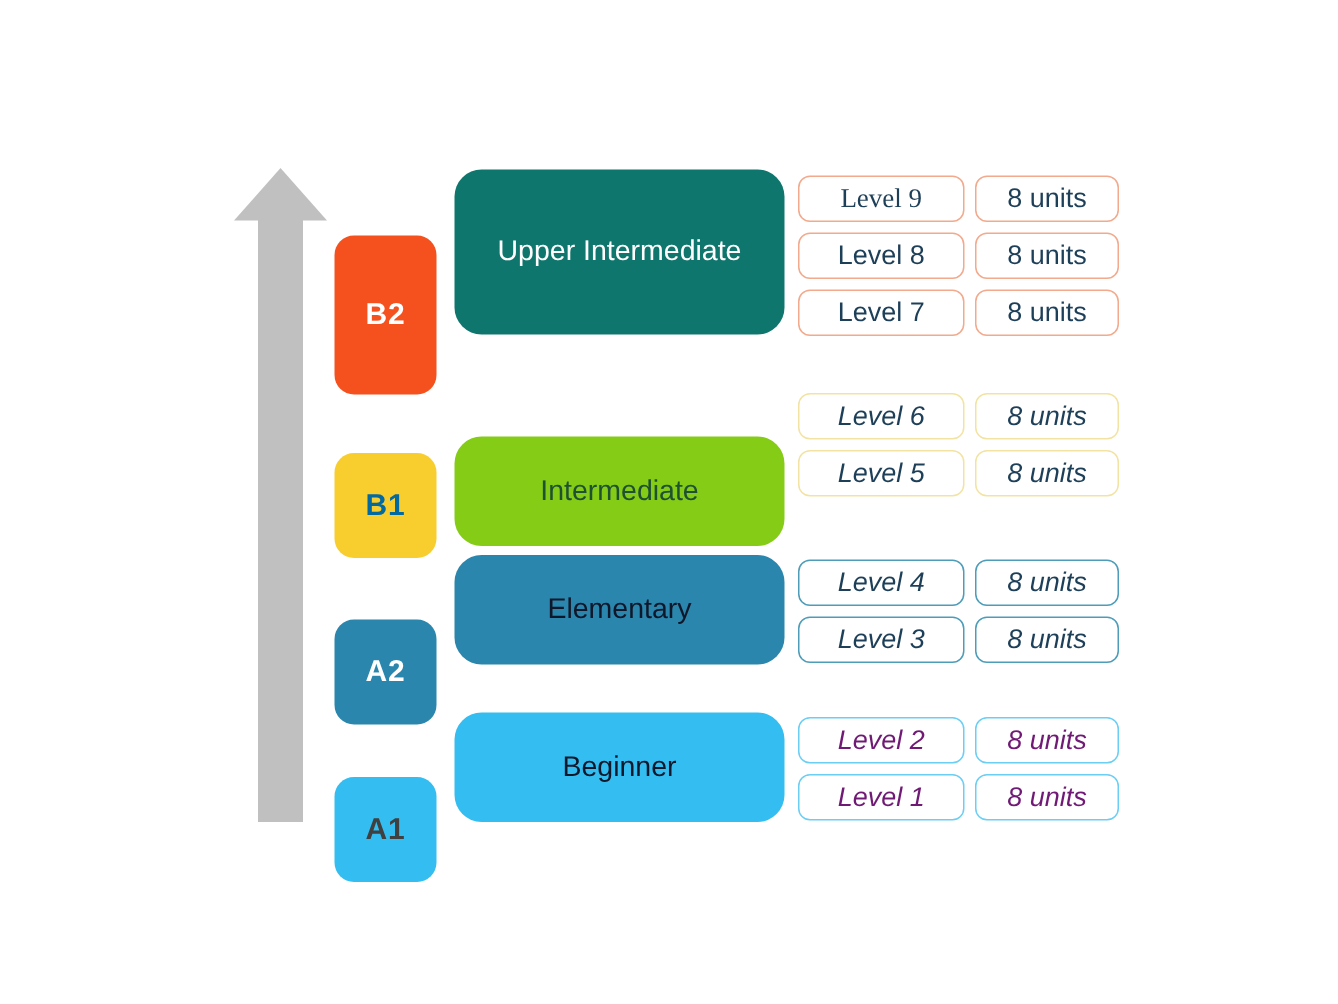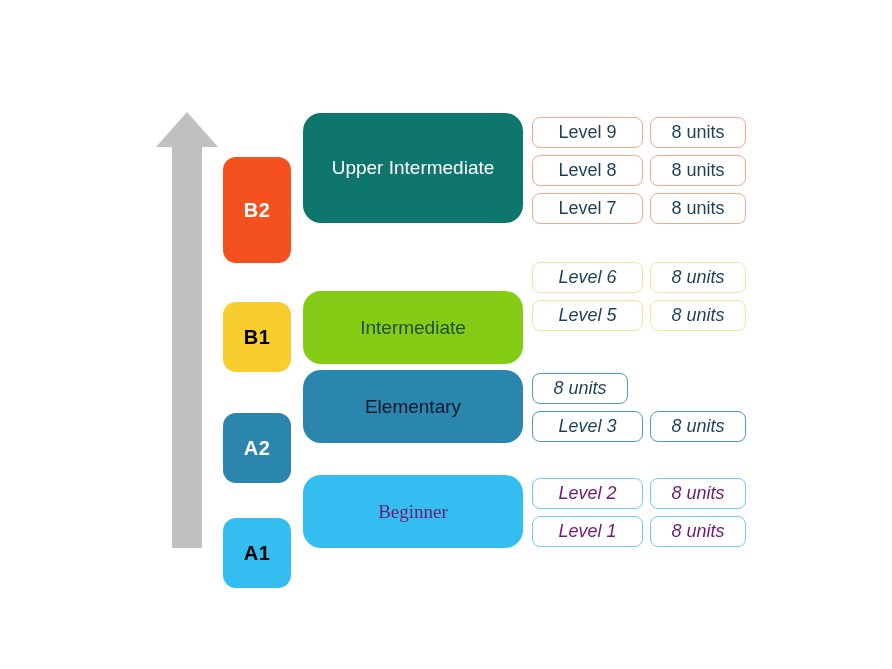--- a/index.html
+++ b/index.html
@@ -60,66 +60,67 @@
 <div class="canvas">
 
   <div class="arrow-head" style="border-bottom-color: rgb(192, 192, 192);"></div>
   <div class="arrow-shaft" style="background-color: rgb(192, 192, 192);"></div>
 
   <div class="section sec-0">
     <div class="code-box" style="background-color: rgb(244, 81, 30); color: rgb(255, 255, 255);">B2</div>
     <div class="name-box" style="background-color: #0f766e; color: rgb(255, 255, 255);">Upper Intermediate</div>
     <div class="levels" style="color: rgb(29, 63, 88);">
       <div class="level-row">
-        <div class="pill level" style="border-color: rgb(242, 169, 140);">Level 9</div>
+        <div class="pill level" style="border-color: rgb(242, 169, 140); font-family: Liberation Serif, serif;">Level 9</div>
         <div class="pill units" style="border-color: rgb(242, 169, 140);">8 units</div>
       </div>
       <div class="level-row">
         <div class="pill level" style="border-color: rgb(242, 169, 140);">Level 8</div>
         <div class="pill units" style="border-color: rgb(242, 169, 140);">8 units</div>
       </div>
       <div class="level-row">
         <div class="pill level" style="border-color: rgb(242, 169, 140);">Level 7</div>
         <div class="pill units" style="border-color: rgb(242, 169, 140);">8 units</div>
       </div>
     </div>
   </div>
 
   <div class="section sec-1">
-    <div class="code-box" style="background-color: rgb(248, 206, 46); color: #000000;">B1</div>
+    <div class="code-box" style="background-color: rgb(248, 206, 46); color: #0369a1;">B1</div>
     <div class="name-box" style="background-color: #84cc16; color: rgb(30, 81, 48); margin-top: 32px;">Intermediate</div>
     <div class="levels" style="color: rgb(29, 63, 88);">
       <div class="level-row">
         <div class="pill level" style="border-color: rgb(243, 227, 162);">Level 6</div>
         <div class="pill units" style="border-color: rgb(243, 227, 162);">8 units</div>
       </div>
       <div class="level-row">
         <div class="pill level" style="border-color: rgb(243, 227, 162);">Level 5</div>
         <div class="pill units" style="border-color: rgb(243, 227, 162);">8 units</div>
       </div>
     </div>
   </div>
 
   <div class="section sec-2">
     <div class="code-box" style="background-color: rgb(42, 134, 172); color: rgb(255, 255, 255);">A2</div>
     <div class="name-box" style="background-color: rgb(42, 134, 172); color: #0f172a;">Elementary</div>
     <div class="levels" style="color: rgb(29, 63, 88);">
       <div class="level-row">
+        <div class="pill level" style="border-color: rgb(77, 156, 185);">Level 4</div>
         <div class="pill units" style="border-color: rgb(77, 156, 185);">8 units</div>
       </div>
       <div class="level-row">
         <div class="pill level" style="border-color: rgb(77, 156, 185);">Level 3</div>
         <div class="pill units" style="border-color: rgb(77, 156, 185);">8 units</div>
       </div>
     </div>
   </div>
 
   <div class="section sec-3">
-    <div class="code-box" style="background-color: rgb(51, 189, 240); color: #000000;">A1</div>
-    <div class="name-box" style="background-color: rgb(51, 189, 240); color: #701a75; font-family: Liberation Serif, serif;">Beginner</div>
+    <div class="code-box" style="background-color: rgb(51, 189, 240); color: #404040;">A1</div>
+    <div class="name-box" style="background-color: rgb(51, 189, 240); color: #0f172a;">Beginner</div>
     <div class="levels" style="color: #701a75;">
       <div class="level-row">
         <div class="pill level" style="border-color: rgb(107, 206, 244);">Level 2</div>
         <div class="pill units" style="border-color: rgb(107, 206, 244);">8 units</div>
       </div>
       <div class="level-row">
         <div class="pill level" style="border-color: rgb(107, 206, 244);">Level 1</div>
         <div class="pill units" style="border-color: rgb(107, 206, 244);">8 units</div>
       </div>
     </div>

